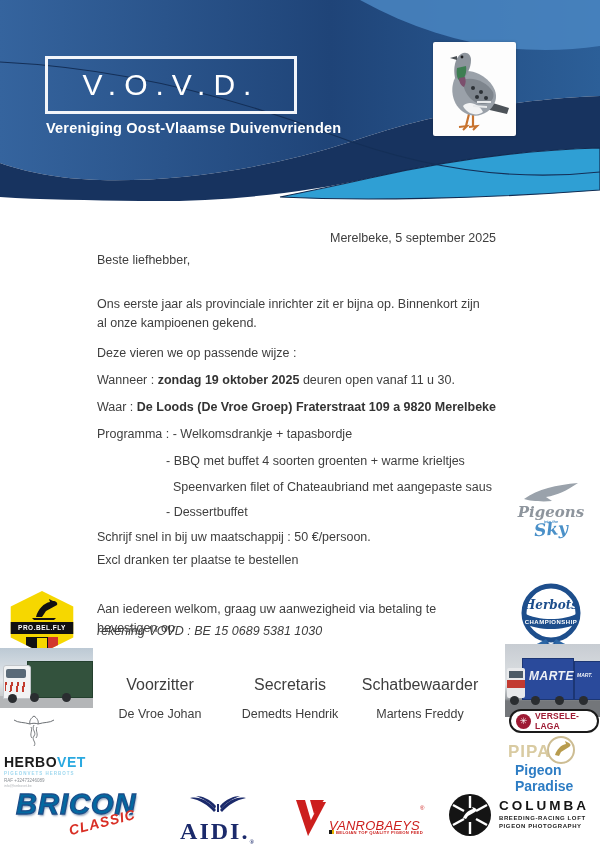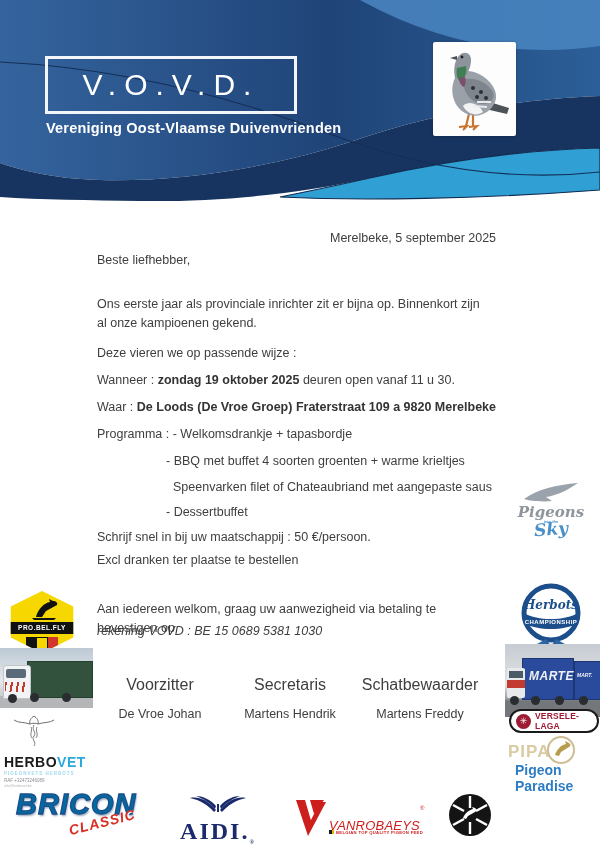--- a/index.html
+++ b/index.html
@@ -180,21 +180,21 @@
 <div class="abs bodytext" style="left:97px;top:600px;width:400px;">Aan iedereen welkom, graag uw aanwezigheid via betaling te  bevestigen op</div>
 <div class="abs bodytext" style="left:97px;top:622px;font-style:italic;">rekening VOVD : BE 15 0689 5381 1030</div>
 
 <div class="abs" id="signatures">
   <div class="sig-col">
     <div class="sig-role">Voorzitter</div>
     <div class="sig-name">De Vroe Johan</div>
   </div>
   <div class="sig-col">
     <div class="sig-role">Secretaris</div>
-    <div class="sig-name">Martens Hendrik</div>
+    <div class="sig-name">Demedts Hendrik</div>
   </div>
   <div class="sig-col">
     <div class="sig-role">Schatbewaarder</div>
     <div class="sig-name">Martens Freddy</div>
   </div>
 </div>
 
 <div class="abs" id="probelfly">
   <div class="hexa">
     <svg width="68" height="30" viewBox="0 0 68 30" style="position:absolute;left:0;top:2px;">
@@ -324,13 +324,18 @@
     <g stroke="#ffffff" stroke-width="2.4" fill="none">
       <path d="M23,4 L23,16"></path>
         <path d="M40,13 L29,19"></path>
         <path d="M40,33 L29,27"></path>
       <path d="M23,42 L23,30"></path>
         <path d="M6,33 L17,27"></path>
         <path d="M6,13 L17,19"></path>
     </g>
     <path d="M16,26 C18,21 22,18 26,17 L25,15 L28,16 C30,17 30,19 28,20 L21,24 L19,27 Z" fill="#ffffff"></path>
   </svg>
+  <div class="ctext">
+    <div class="cword">COLUMBA</div>
+    <div class="csub">BREEDING-RACING LOFT</div>
+    <div class="csub">PIGEON PHOTOGRAPHY</div>
+  </div>
 </div>
 
 </body></html>

